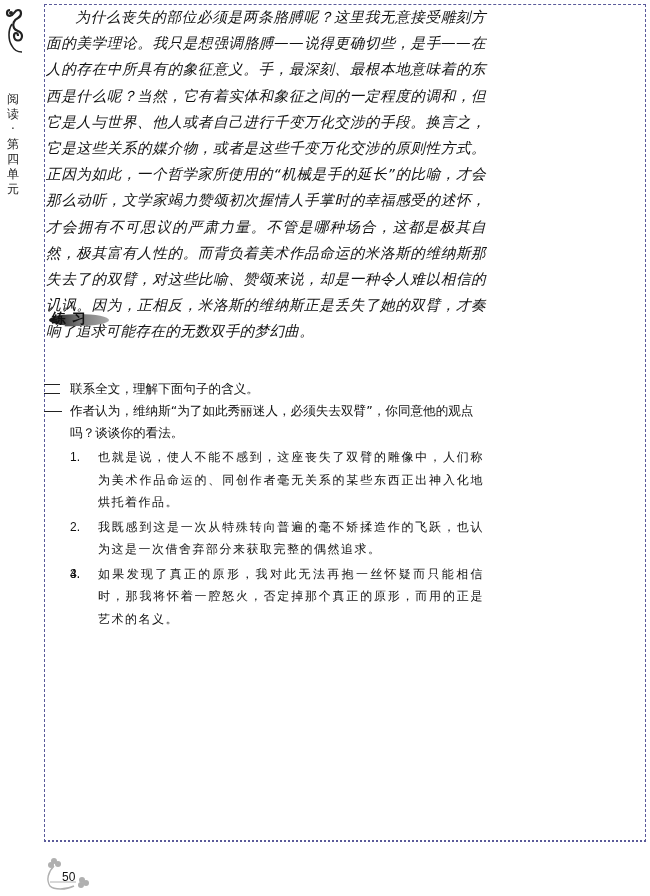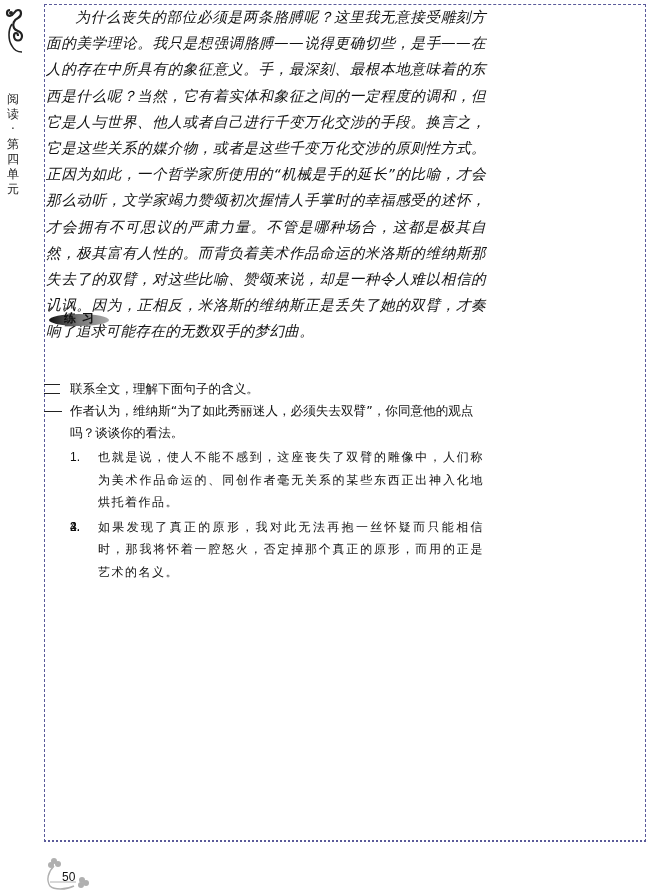--- a/index.html
+++ b/index.html
@@ -14,21 +14,21 @@
     .frame { position: absolute; left: 44px; top: 4px; width: 602px; height: 838px;
              border-top: 1px dashed #5a5a9a; border-left: 1px dashed #5a5a9a;
              border-right: 1px dashed #5a5a9a; border-bottom: 2px dotted #5a5a9a; box-sizing: border-box; }
 
     .essay { position: absolute; left: 46px; top: 4px; width: 440px;
              font-size: 14.6px; line-height: 26.2px; letter-spacing: 0.3px; }
     .essay p { margin: 0; text-indent: 2em; text-align: justify; font-style: italic; }
 
     .practice-badge { position: absolute; left: 48px; top: 313px; width: 62px; height: 14px; }
     .practice-badge svg { position: absolute; left: 0; top: 0; }
-    .practice-badge .label { position: absolute; left: 16px; top: -3px; font-size: 12px; color: #111;
+    .practice-badge .label { position: absolute; left: 4px; top: -3px; font-size: 14px; color: #111;
                              letter-spacing: 6px; font-weight: bold; }
 
     .questions { position: absolute; left: 44px; top: 378px; width: 450px; font-size: 12.6px; }
     .q { position: relative; padding-left: 26px; line-height: 22px; }
     .q .num { position: absolute; left: 0; top: 0; width: 20px; }
     .q .num .dash { display: inline-block; width: 18px; height: 1px; background: #222; vertical-align: middle; }
     .q .num .dash2 { display: block; width: 16px; height: 1px; background: #222; }
     .sub { position: relative; padding-left: 54px; margin-top: 2px; font-family: "DejaVu Serif", serif;
            font-size: 12px; line-height: 22.5px; letter-spacing: 1.5px; width: 386px; text-align: justify; }
     .sub .snum { position: absolute; left: 26px; top: 0; font-family: "Liberation Sans", sans-serif; letter-spacing: 0; }
@@ -89,20 +89,21 @@
   <div class="q">
     <span class="num"><span class="dash"></span></span>
     <span>作者认为，维纳斯“为了如此秀丽迷人，必须失去双臂”，你同意他的观点吗？谈谈你的看法。</span>
   </div>
   <div class="sub">
     <span class="snum">1.</span>
     <span>也就是说，使人不能不感到，这座丧失了双臂的雕像中，人们称为美术作品命运的、同创作者毫无关系的某些东西正出神入化地烘托着作品。</span>
   </div>
   <div class="sub">
     <span class="snum">2.</span>
+    <span>我既感到这是一次从特殊转向普遍的毫不矫揉造作的飞跃，也认为这是一次借舍弃部分来获取完整的偶然追求。</span>
   </div>
   <div class="sub">
     <span class="snum">3.</span>
   </div>
   <div class="sub">
     <span class="snum">4.</span>
     <span>如果发现了真正的原形，我对此无法再抱一丝怀疑而只能相信时，那我将怀着一腔怒火，否定掉那个真正的原形，而用的正是艺术的名义。</span>
   </div>
 </div>
 

